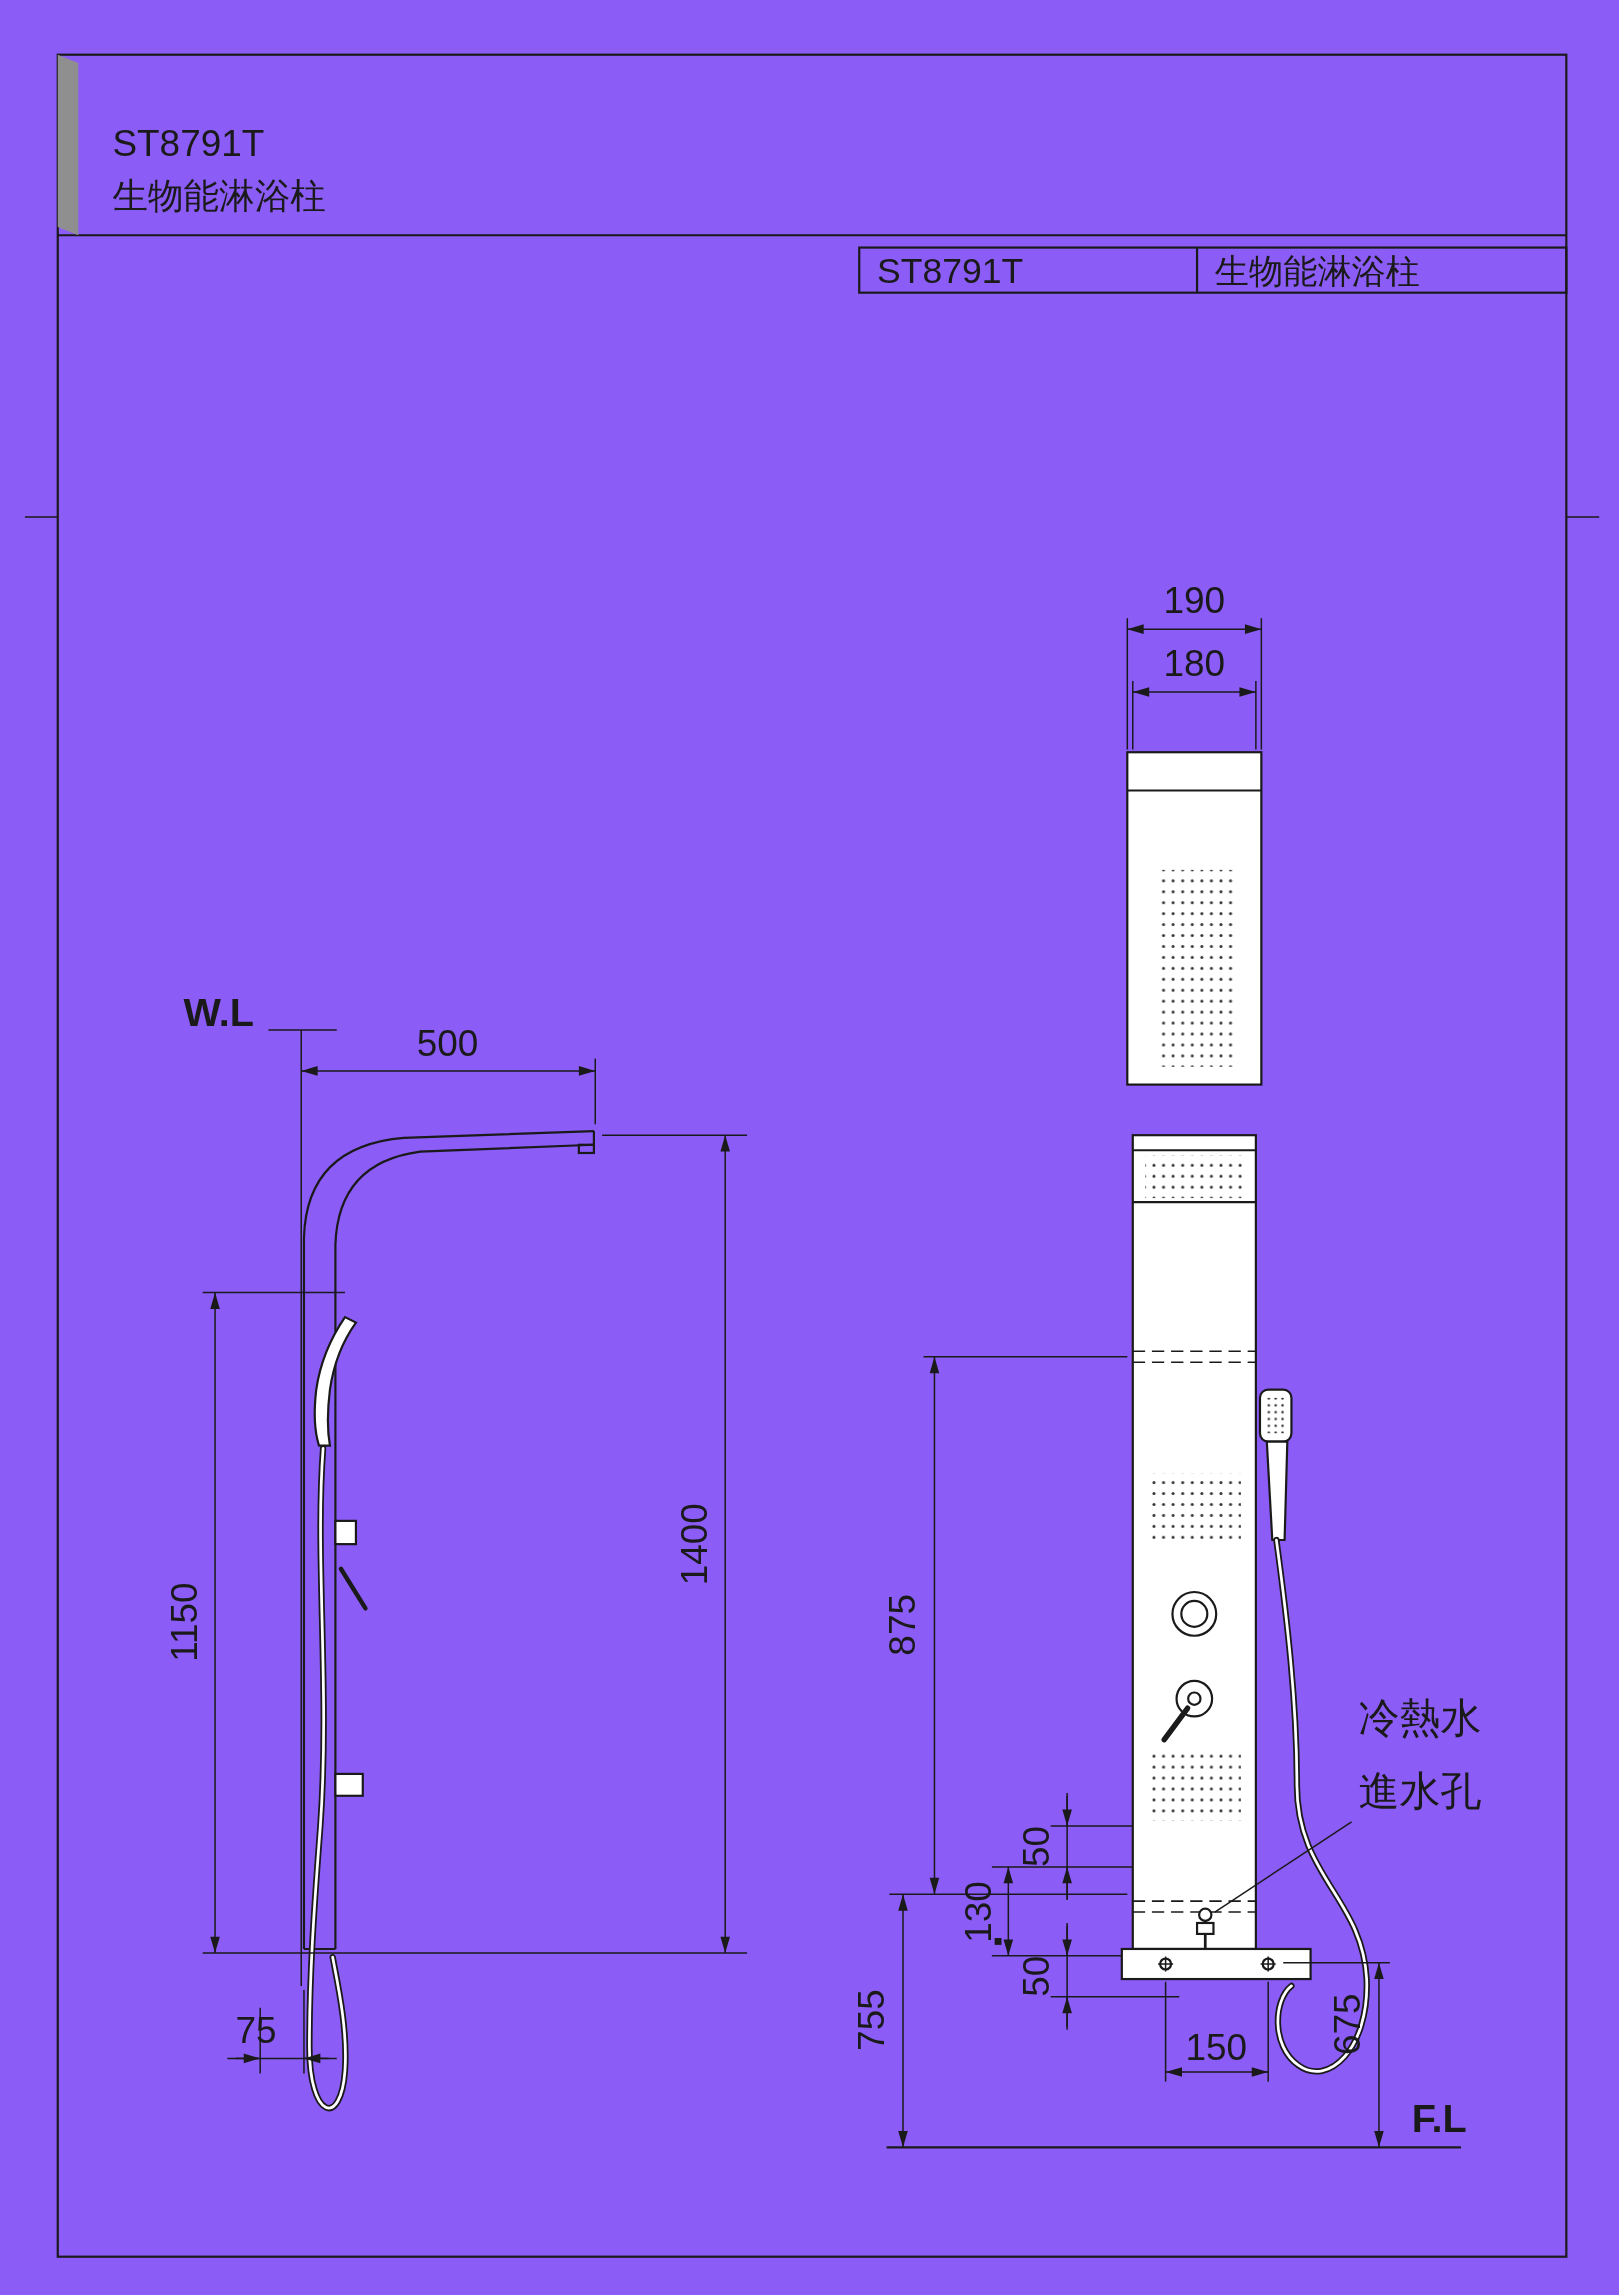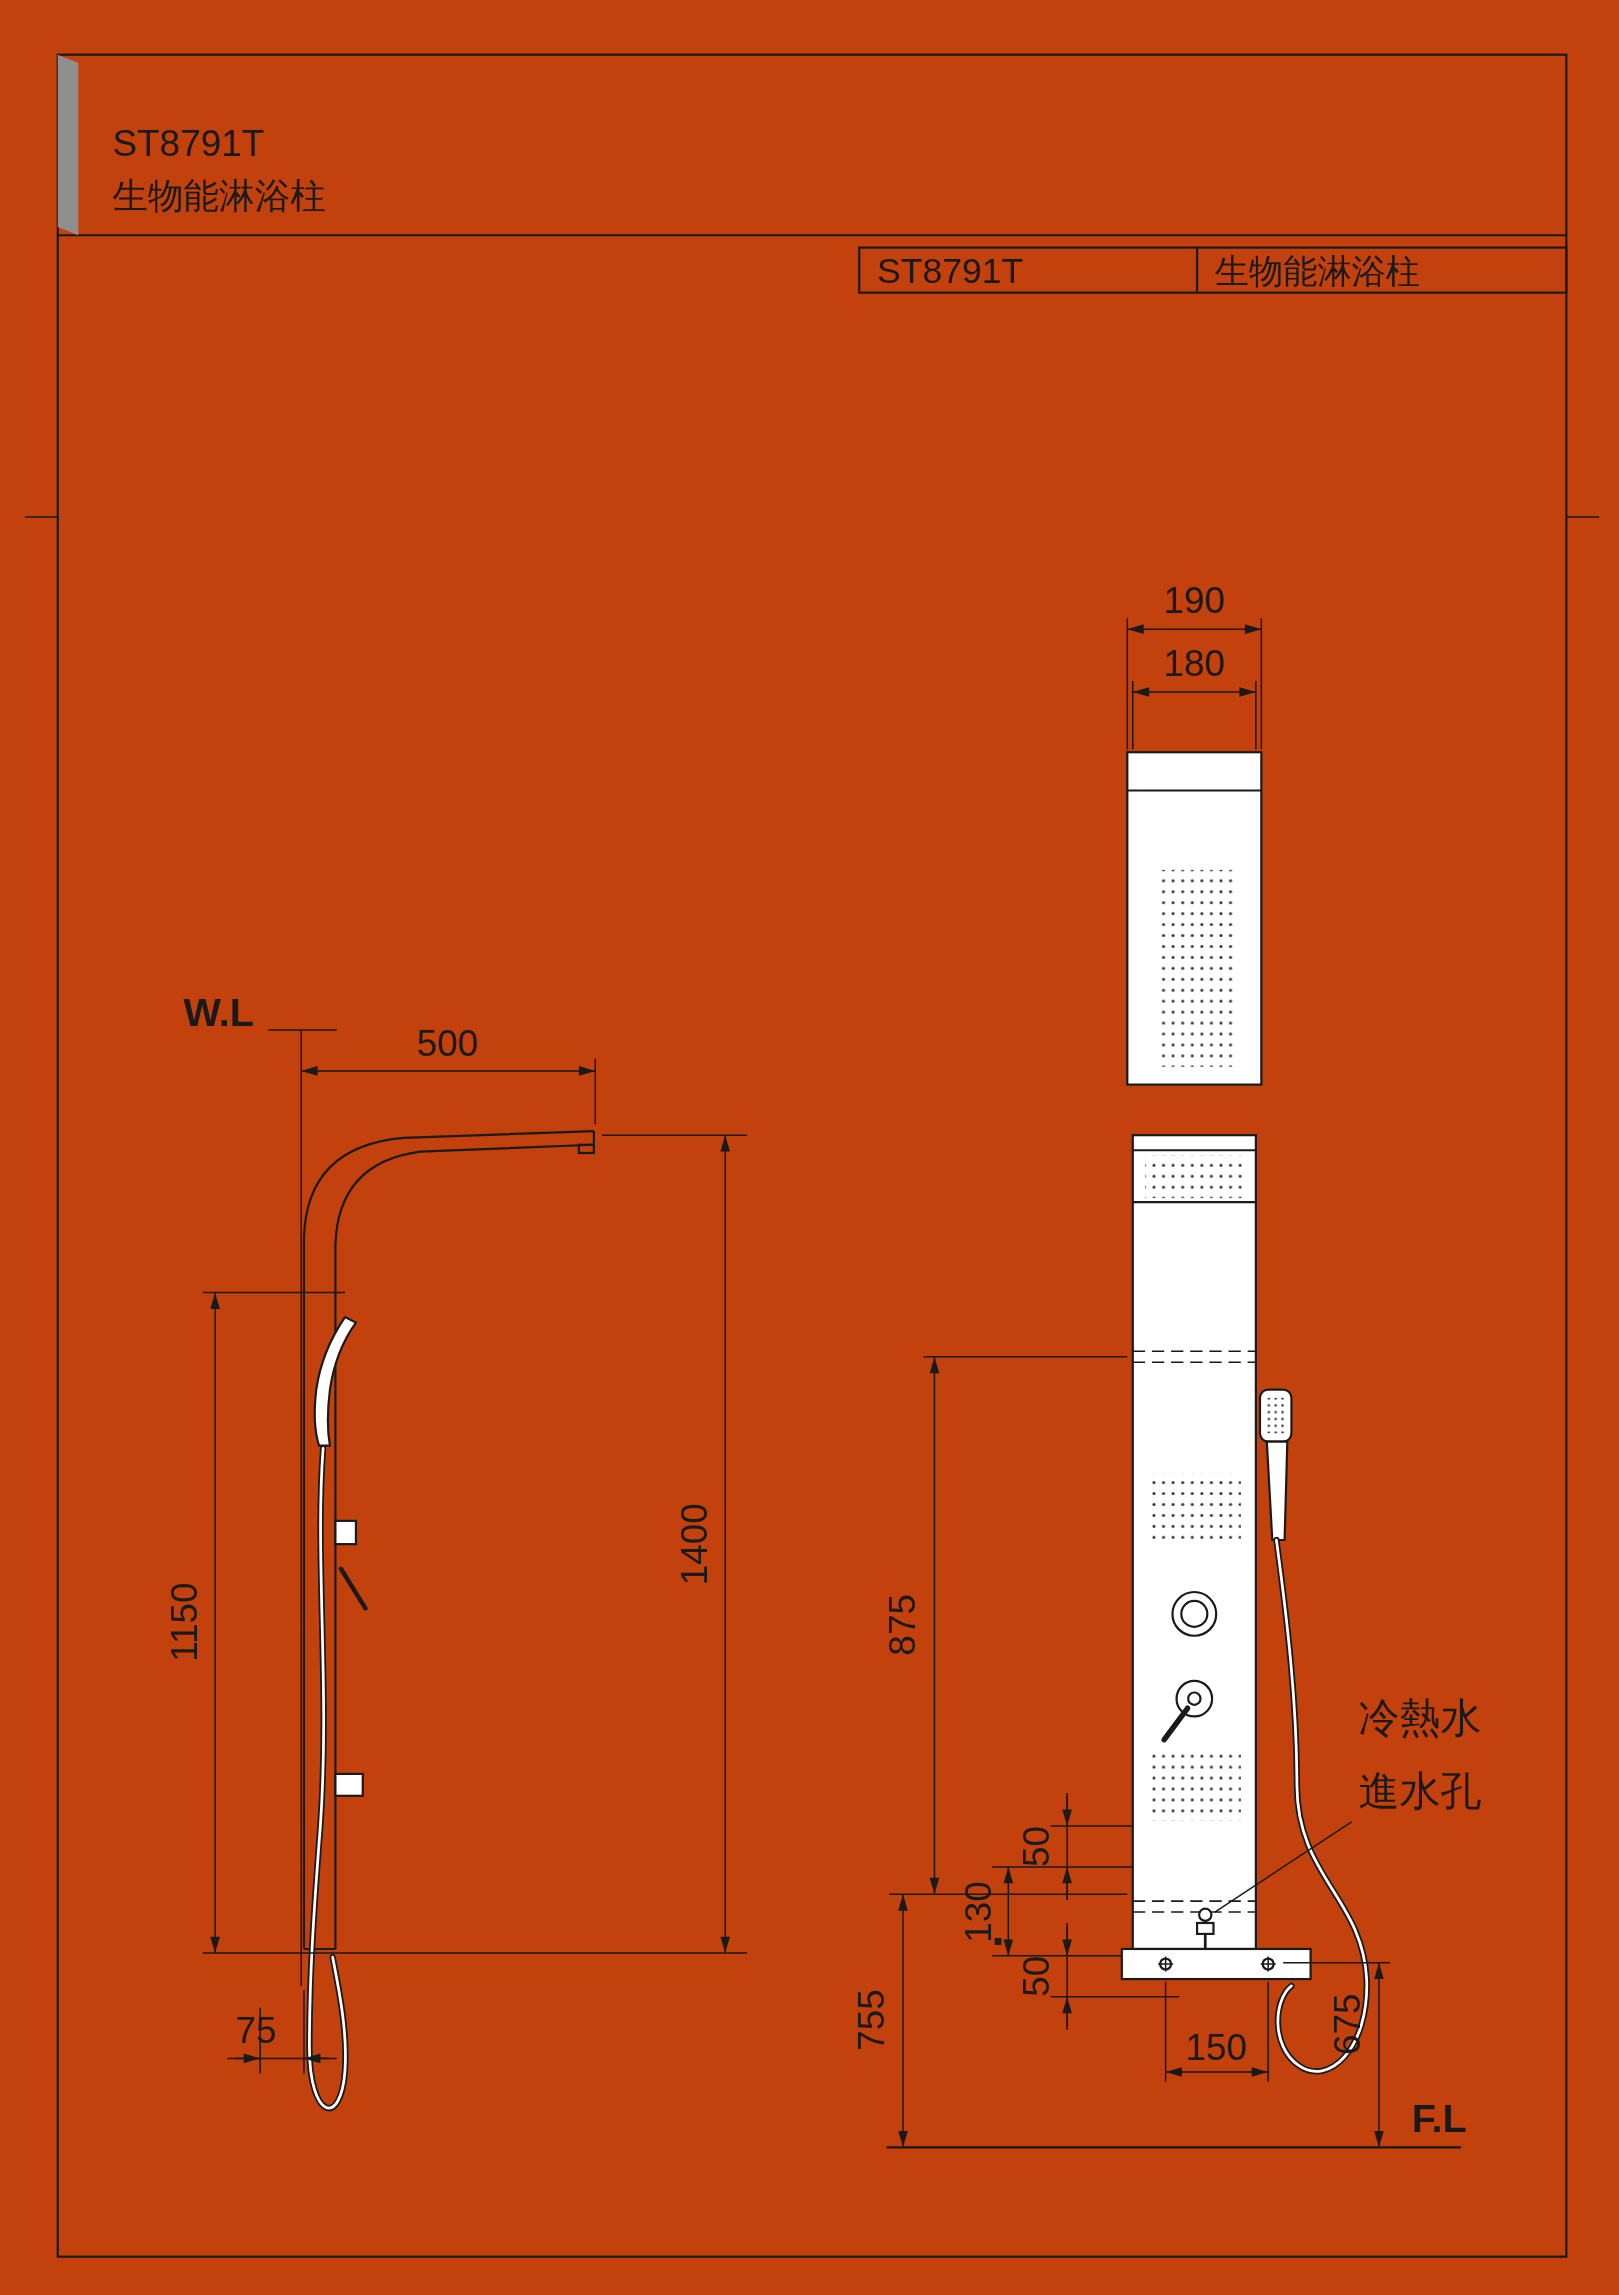--- a/index.html
+++ b/index.html
@@ -1,16 +1,16 @@
 <!DOCTYPE html>
 <html style="font-size:11px"><head>
 <meta charset="utf-8">
 <style>
   html,body{margin:0;padding:0;background:#e8e8e8;}
-  .sheet{position:relative;width:1620px;height:2295px;background:#c2410c;overflow:hidden;}
+  .sheet{position:relative;width:1620px;height:2295px;background:#8b5cf6;overflow:hidden;}
   .sheet svg{position:absolute;left:0;top:0;}
   text{font-family:"Liberation Sans", sans-serif;fill:#1a1a1a;stroke:none;}
   .t25{font-size:25px;}
   .t26{font-size:26px;}
   .t27{font-size:27px;}
   .t29{font-size:29px;font-weight:bold;}
   .t30{font-size:30px;}
   .ln{stroke:#1a1a1a;stroke-width:1.6;fill:none;}
   .thin{stroke:#1a1a1a;stroke-width:1.1;fill:none;}
   .ext{stroke:#1a1a1a;stroke-width:1.1;fill:none;}

